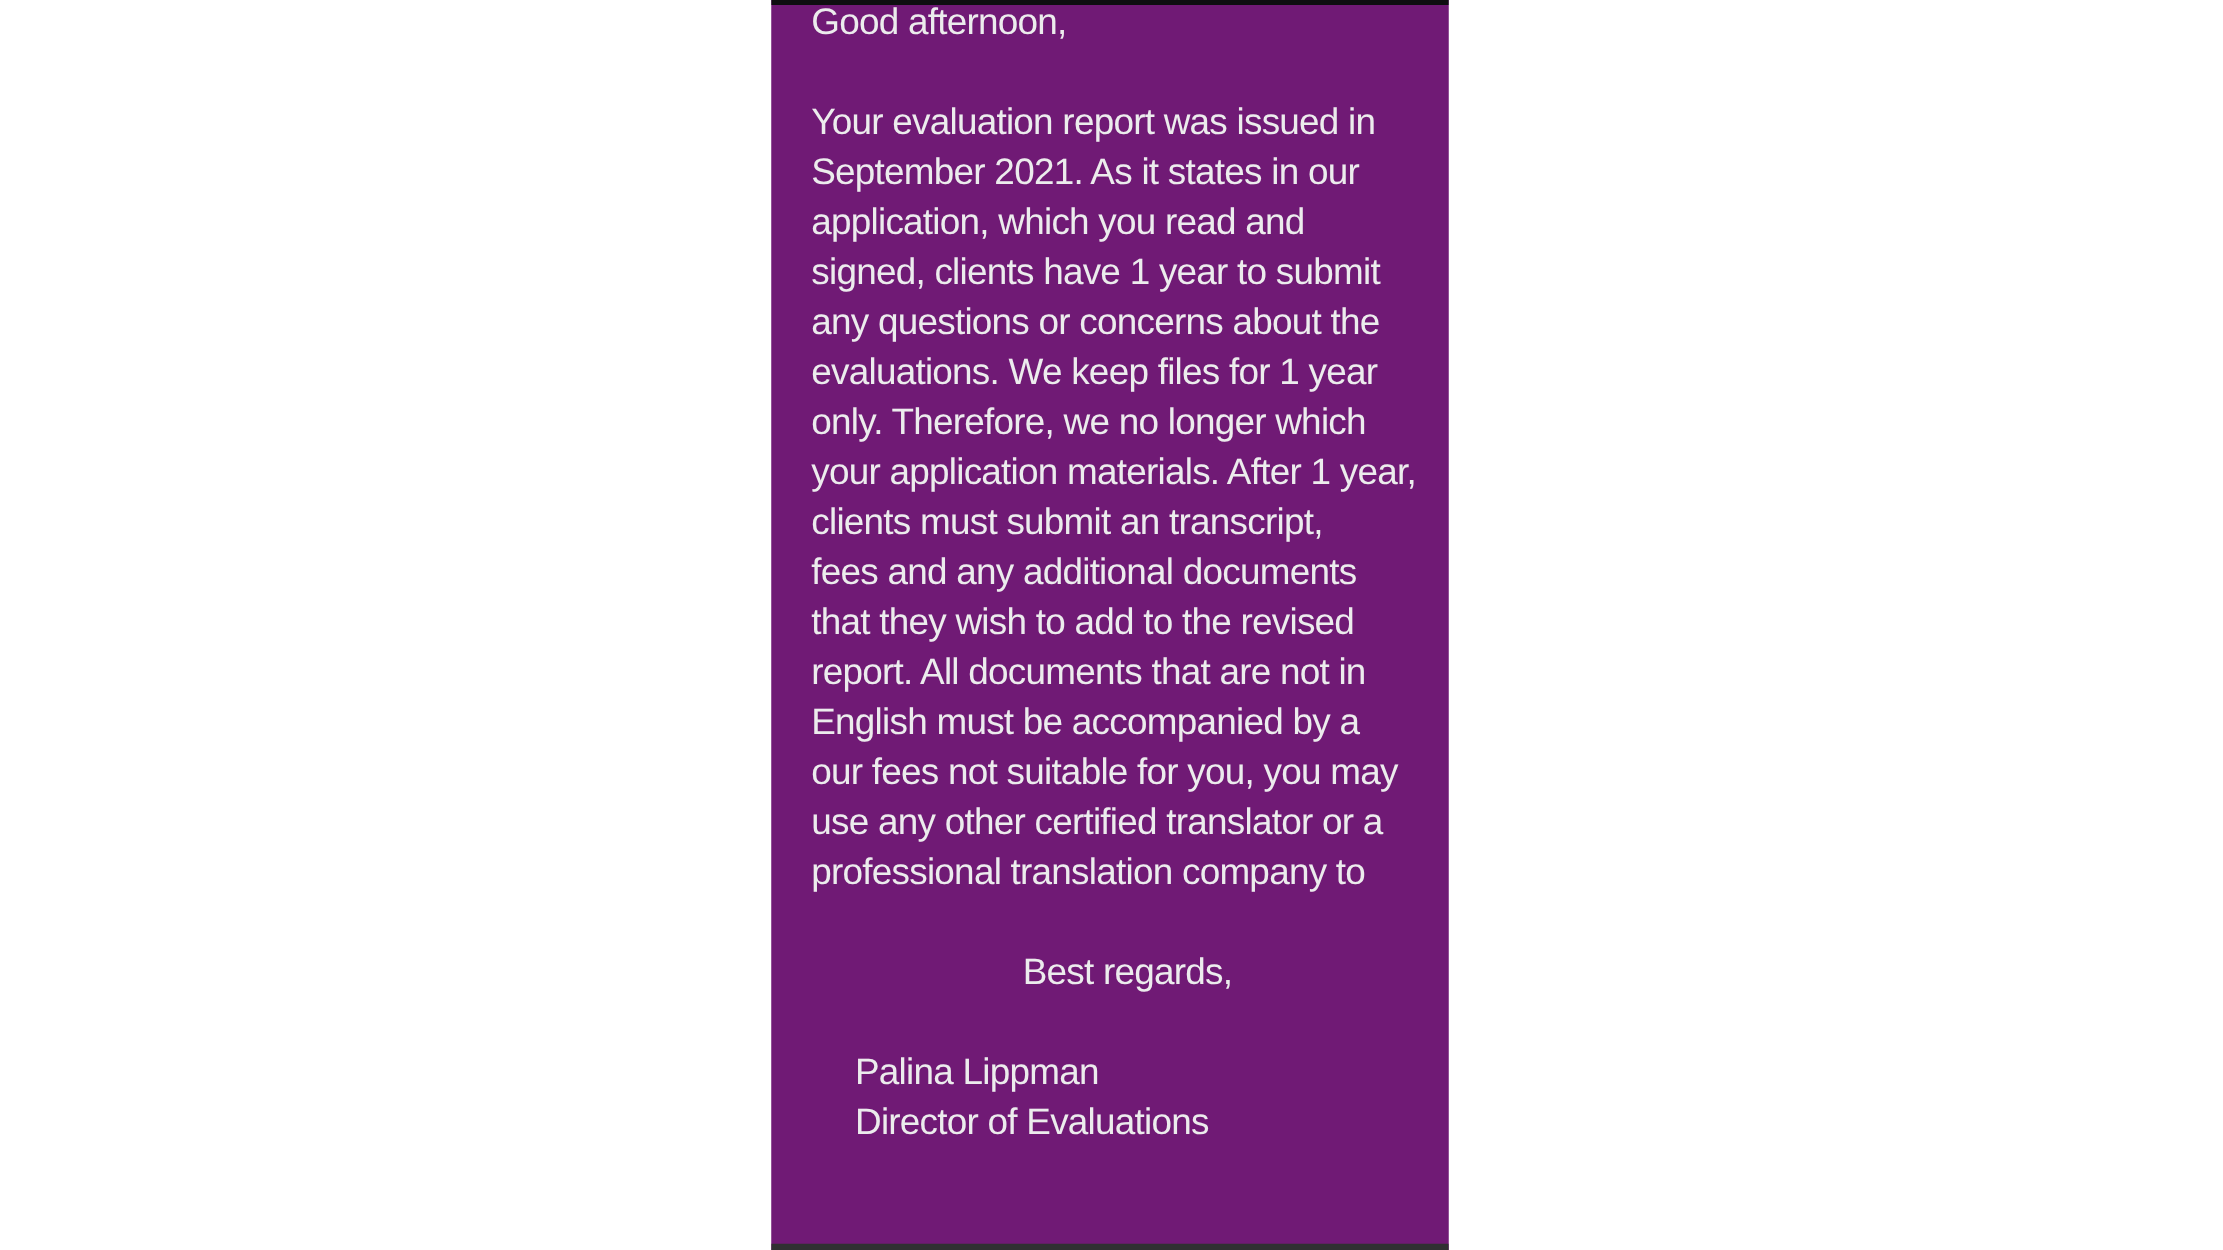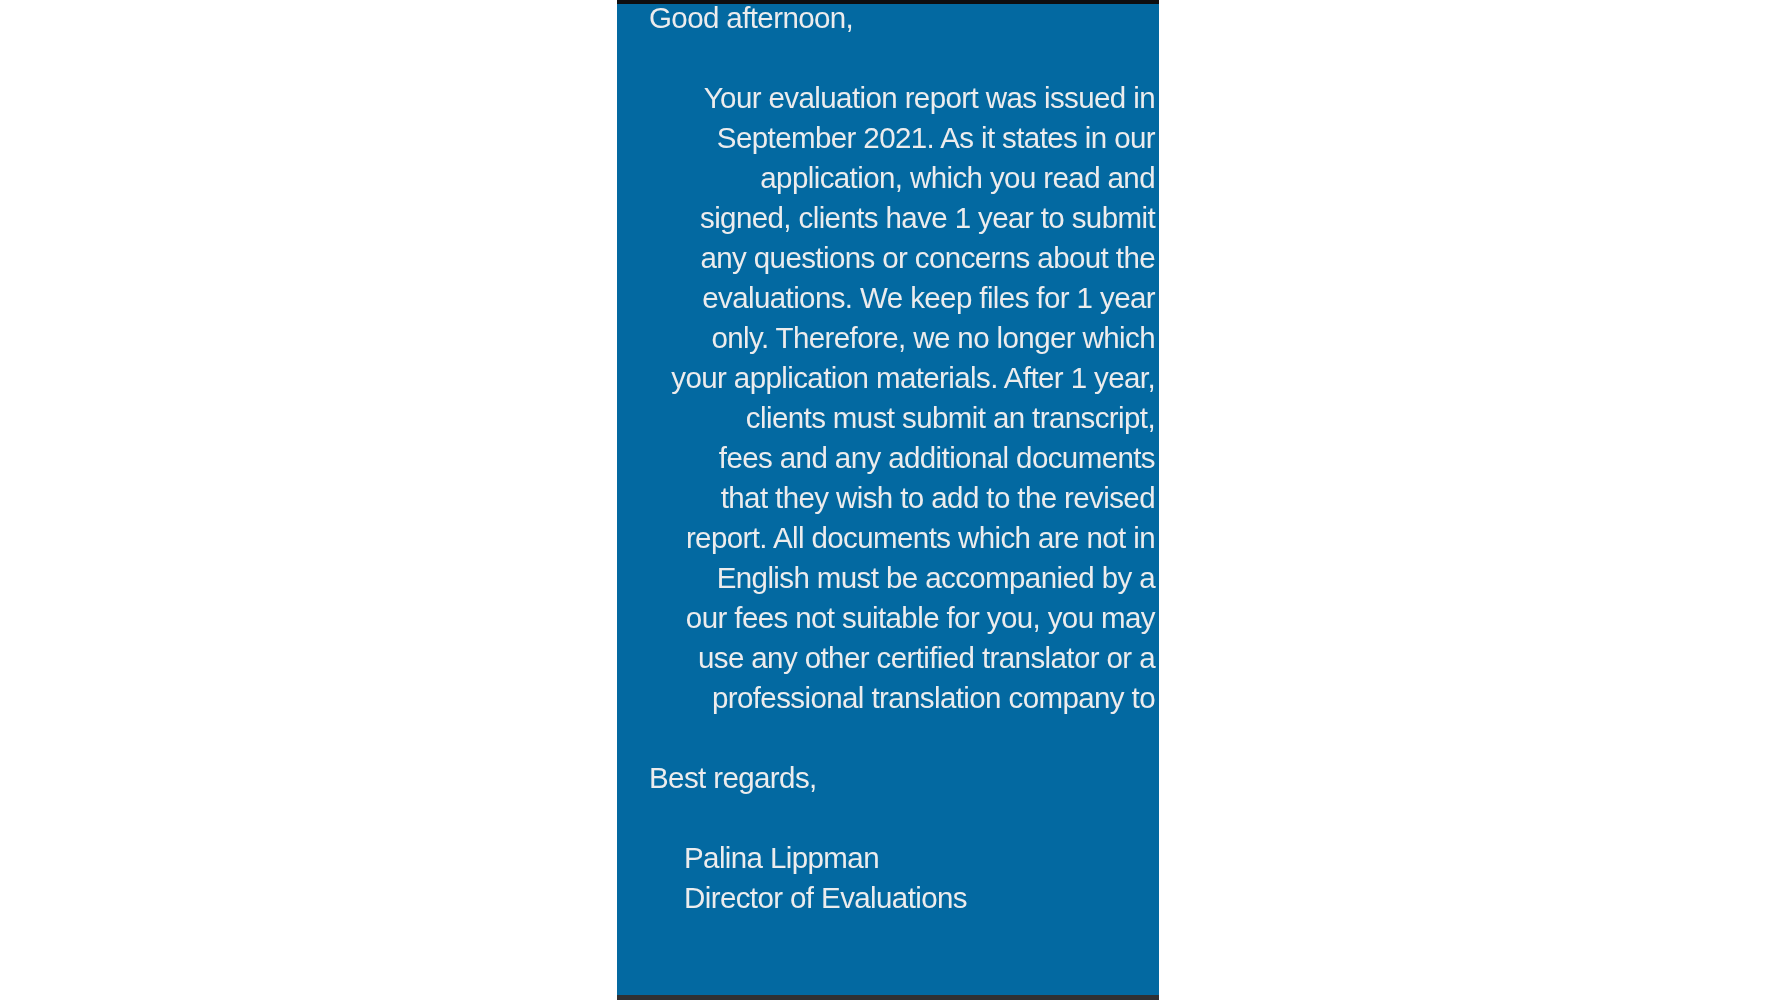--- a/index.html
+++ b/index.html
@@ -14,21 +14,21 @@
     background: #ffffff;
     overflow: hidden;
     font-family: "Liberation Sans", sans-serif;
   }
   .email-panel {
     position: absolute;
     left: 617px;
     top: 0;
     width: 542px;
     height: 1000px;
-    background: #0369a1;
+    background: #701a75;
     overflow: hidden;
   }
   .top-strip {
     position: absolute;
     top: 0;
     left: 0;
     right: 0;
     height: 4px;
     background: #0e0e10;
   }
@@ -50,24 +50,24 @@
     line-height: 40px;
     letter-spacing: -0.6px;
     font-weight: 400;
   }
   .line {
     height: 40px;
     white-space: nowrap;
   }
   .paragraph {
     margin-top: 40px;
-    text-align: right;
   }
   .signoff {
     margin-top: 40px;
+    text-align: center;
   }
   .signature {
     margin-top: 40px;
     margin-left: 35px;
   }
 </style>
 </head>
 <body>
 
 <div class="canvas">
@@ -80,21 +80,21 @@
           <div class="line">September 2021. As it states in our</div>
           <div class="line">application, which you read and</div>
           <div class="line">signed, clients have 1 year to submit</div>
           <div class="line">any questions or concerns about the</div>
           <div class="line">evaluations. We keep files for 1 year</div>
           <div class="line">only. Therefore, we no longer which</div>
           <div class="line">your application materials. After 1 year,</div>
           <div class="line">clients must submit an transcript,</div>
           <div class="line">fees and any additional documents</div>
           <div class="line">that they wish to add to the revised</div>
-          <div class="line">report. All documents which are not in</div>
+          <div class="line">report. All documents that are not in</div>
           <div class="line">English must be accompanied by a</div>
           <div class="line">our fees not suitable for you, you may</div>
           <div class="line">use any other certified translator or a</div>
           <div class="line">professional translation company to</div>
         </div>
       <div class="line signoff">Best regards,</div>
       <div class="signature">
         <div class="line">Palina Lippman</div>
         <div class="line">Director of Evaluations</div>
       </div>

